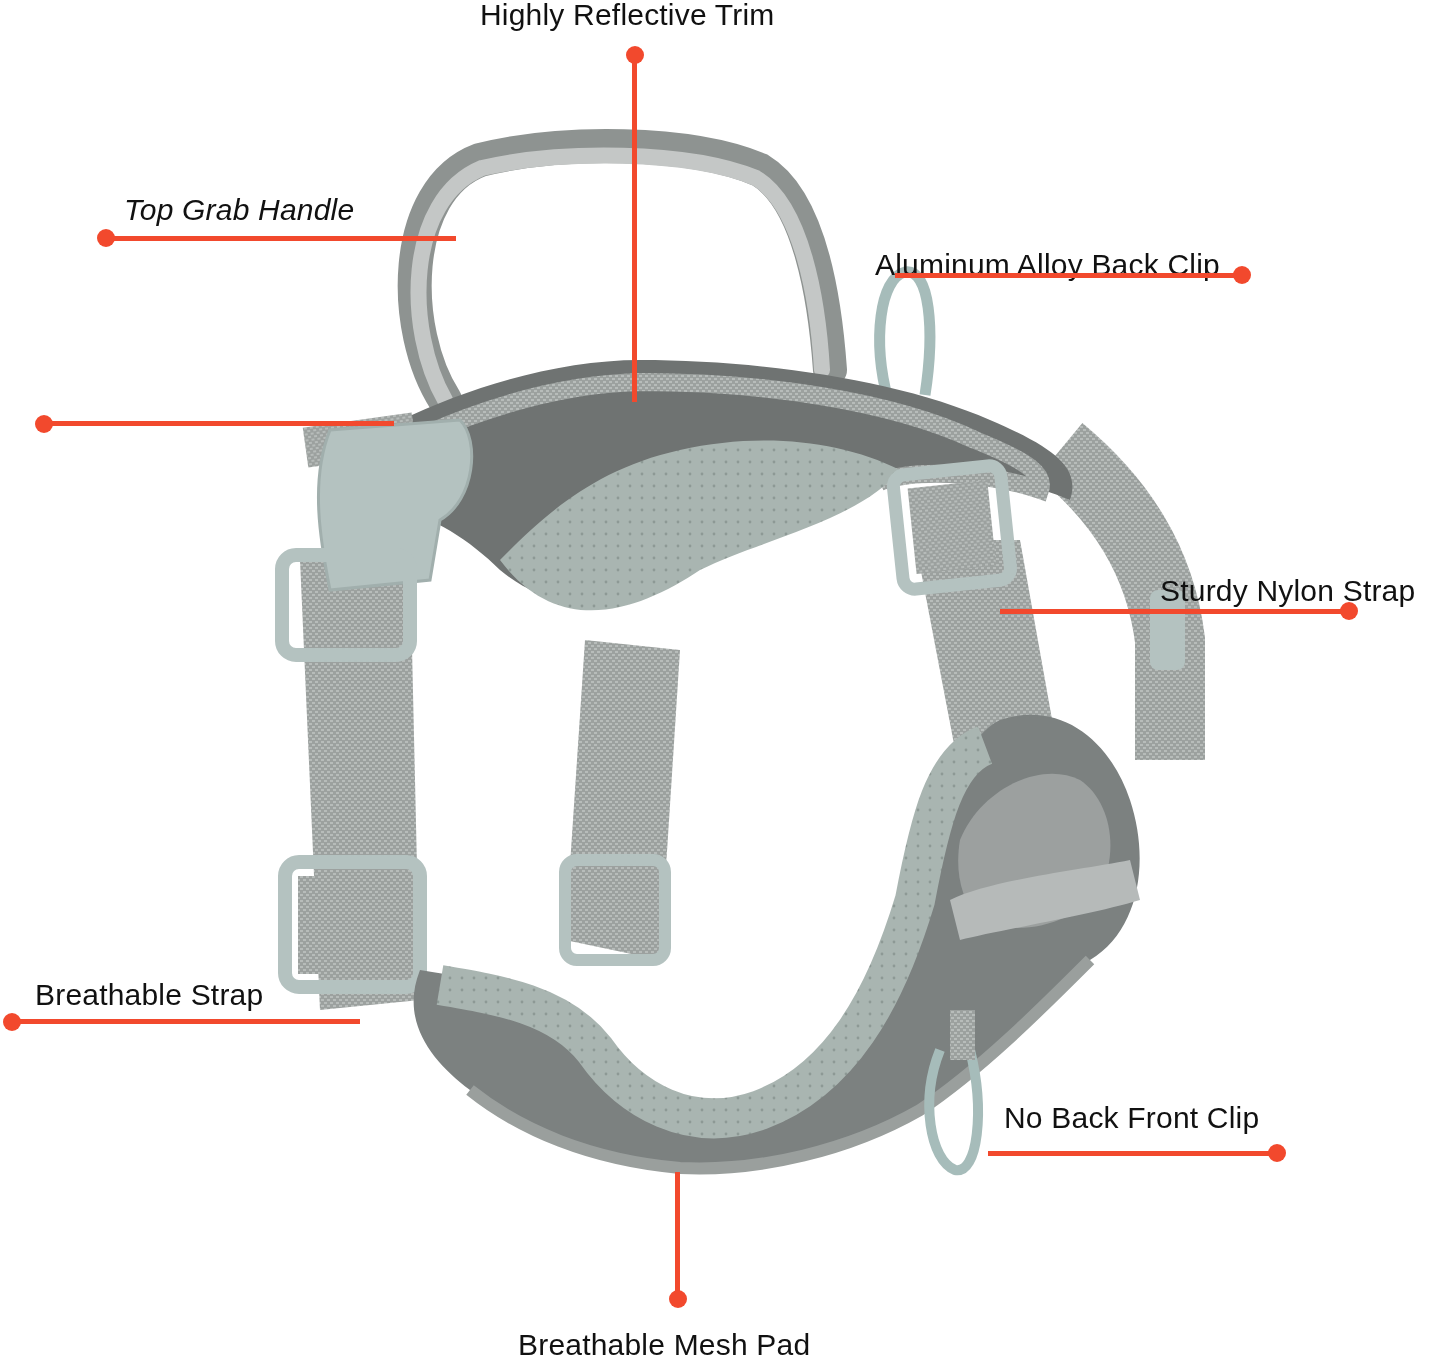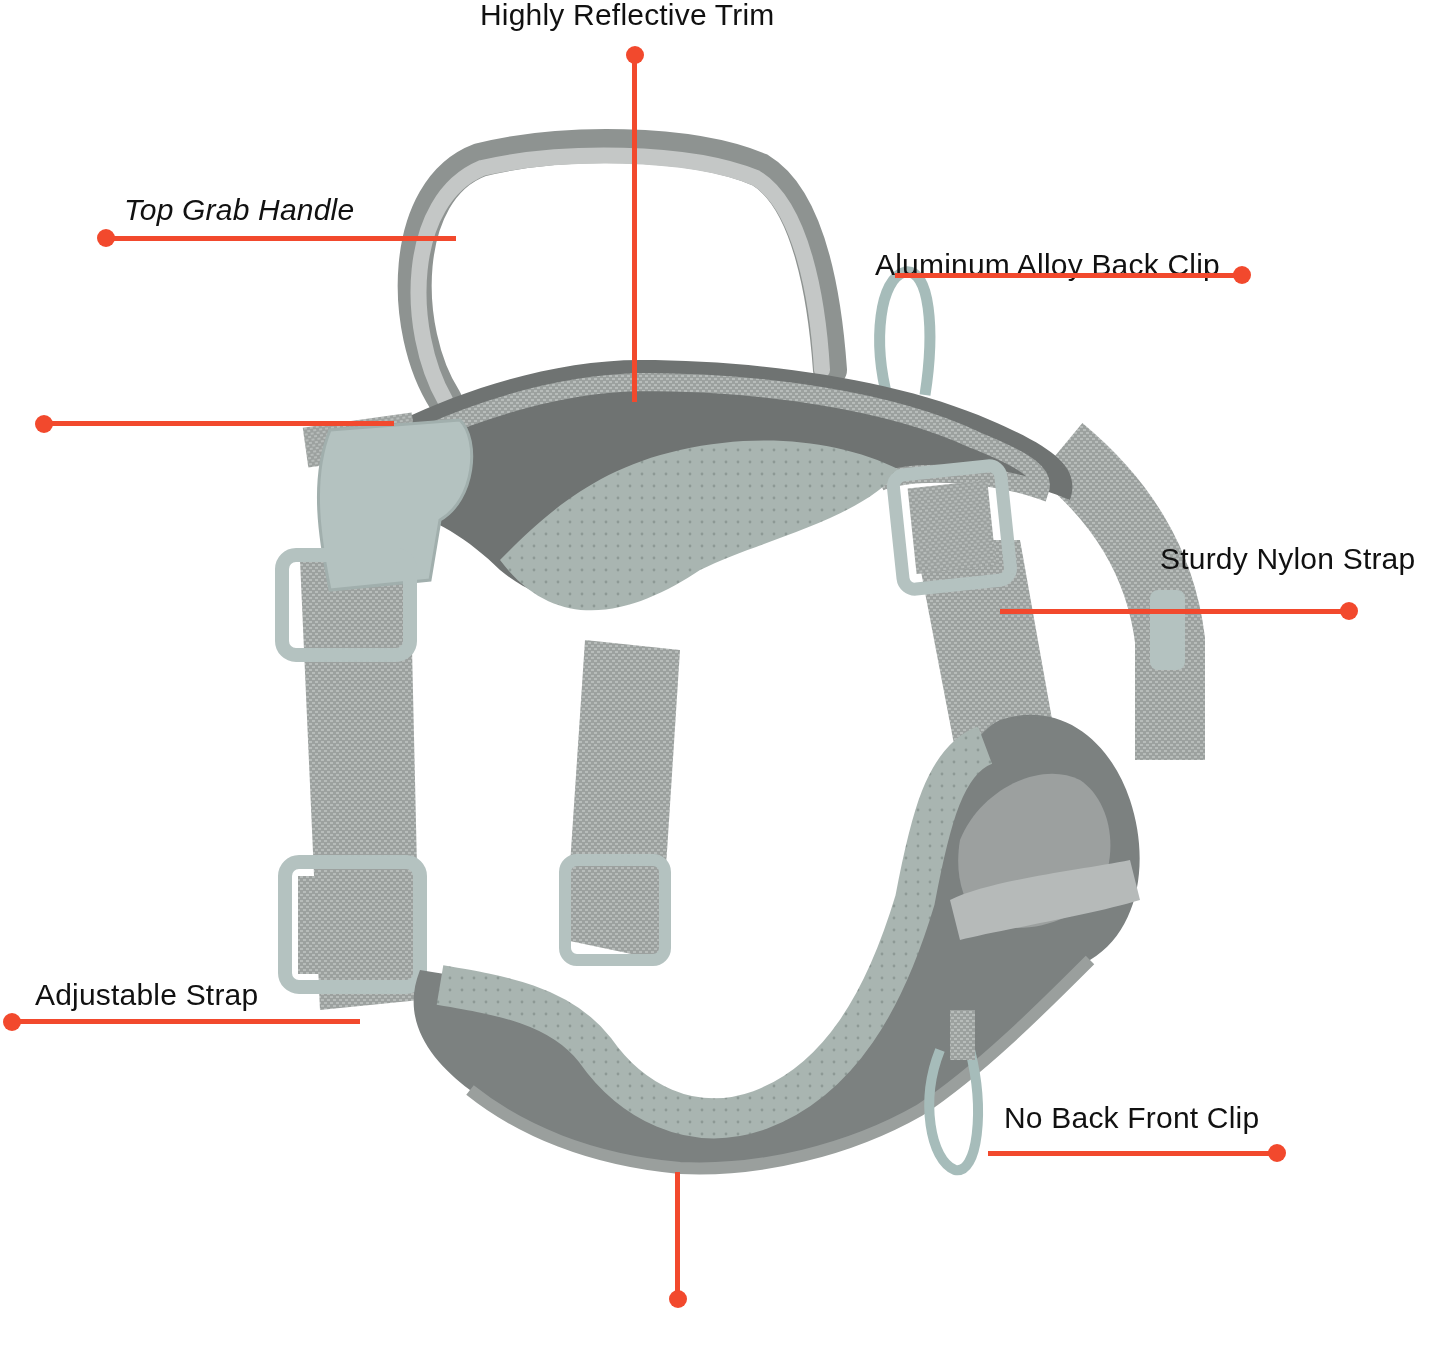--- a/index.html
+++ b/index.html
@@ -80,28 +80,29 @@
   <div class="dot" style="left:97px; top:229px;"></div>
   <div class="line" style="left:106px; top:236px; width:350px; height:5px;"></div>
 
   <div class="label" style="left:875px; top:225px;margin-top:25px;">Aluminum Alloy Back Clip</div>
   <div class="line" style="left:895px; top:273px; width:347px; height:5px;"></div>
   <div class="dot" style="left:1233px; top:266px;"></div>
 
   <div class="dot" style="left:35px; top:415px;"></div>
   <div class="line" style="left:44px; top:421px; width:350px; height:5px;"></div>
 
-  <div class="label" style="left:1160px; top:544px;">Sturdy Nylon Strap</div>
+  <div class="label" style="left:1160px; top:576px;">Sturdy Nylon Strap</div>
   <div class="line" style="left:1000px; top:609px; width:350px; height:5px;"></div>
   <div class="dot" style="left:1340px; top:602px;"></div>
 
-  <div class="label" style="left:35px; top:980px;">Adjustable Strap</div>
+  <div class="label" style="left:35px; top:980px;">Breathable Strap</div>
   <div class="dot" style="left:3px; top:1013px;"></div>
   <div class="line" style="left:12px; top:1019px; width:348px; height:5px;"></div>
 
   <div class="label" style="left:1004px; top:1103px;">No Back Front Clip</div>
   <div class="line" style="left:988px; top:1151px; width:290px; height:5px;"></div>
   <div class="dot" style="left:1268px; top:1144px;"></div>
 
   <div class="line" style="left:675px; top:1172px; width:5px; height:128px;"></div>
   <div class="dot" style="left:669px; top:1290px;"></div>
+  <div class="label" style="left:518px; top:1330px;">Breathable Mesh Pad</div>
 
 </div>
 
 </body></html>

